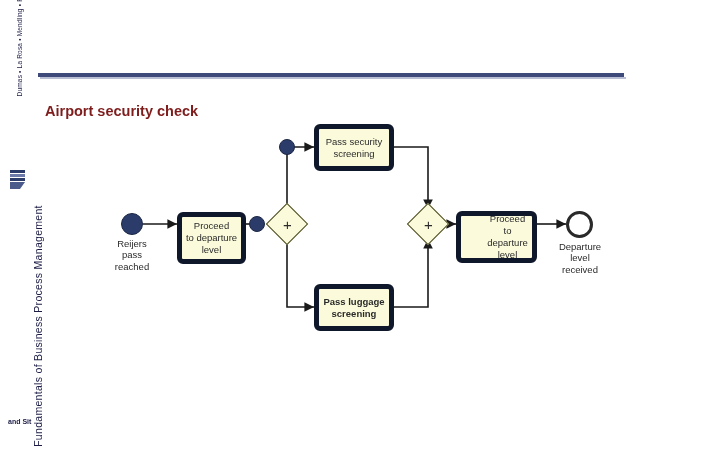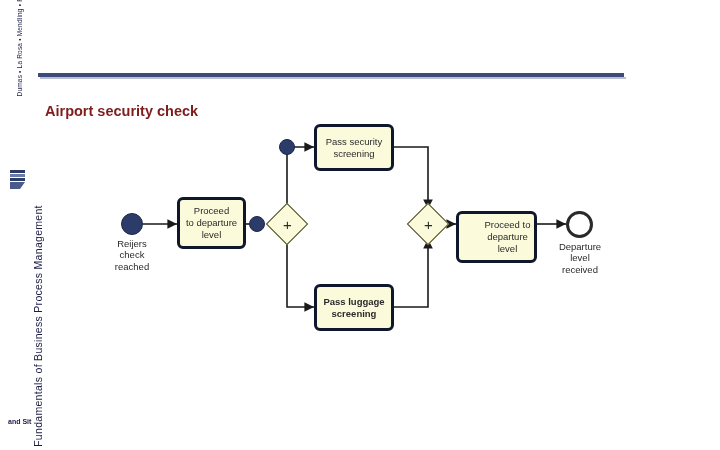--- a/index.html
+++ b/index.html
@@ -113,21 +113,21 @@
     position: absolute;
     left: 0;
     top: 0;
     width: 720px;
     height: 450px;
   }
 
   .task {
     position: absolute;
     background: #fbfbdc;
-    border: 3px solid #0f172a;
+    border: 5px solid #0f172a;
     border-radius: 6px;
     box-sizing: border-box;
     display: flex;
     align-items: center;
     justify-content: center;
     text-align: center;
     font-size: 9.5px;
     color: #2a2a2a;
     line-height: 1.25;
     padding: 2px;
@@ -229,25 +229,25 @@
       <path d="M394,307 L428,307 L428,239" stroke="#1a1a1a" stroke-width="1.6" fill="none" marker-end="url(#arrow)"></path>
 
       <path d="M444,224 L456,224" stroke="#1a1a1a" stroke-width="1.6" fill="none" marker-end="url(#arrow)"></path>
 
       <path d="M537,224 L566,224" stroke="#1a1a1a" stroke-width="1.6" fill="none" marker-end="url(#arrow)"></path>
     </svg>
 
     <div class="event event-start" style="left:121px; top:213px; width:22px; height:22px;"></div>
     <div class="label" style="left:93px; top:238px; width:78px;">
       <div>Reijers</div>
-      <div>check</div>
+      <div>pass</div>
       <div>reached</div>
     </div>
 
-    <div class="task" style="left:177px; top:197px; width:69px; height:52px;">
+    <div class="task" style="left:177px; top:212px; width:69px; height:52px;">
       <div>
         <div>Proceed</div>
         <div>to departure</div>
         <div>level</div>
       </div>
     </div>
 
     <div class="event event-start" style="left:249px; top:216px; width:16px; height:16px;"></div>
 
     <div class="gateway" style="left:272px; top:209px;"></div>

